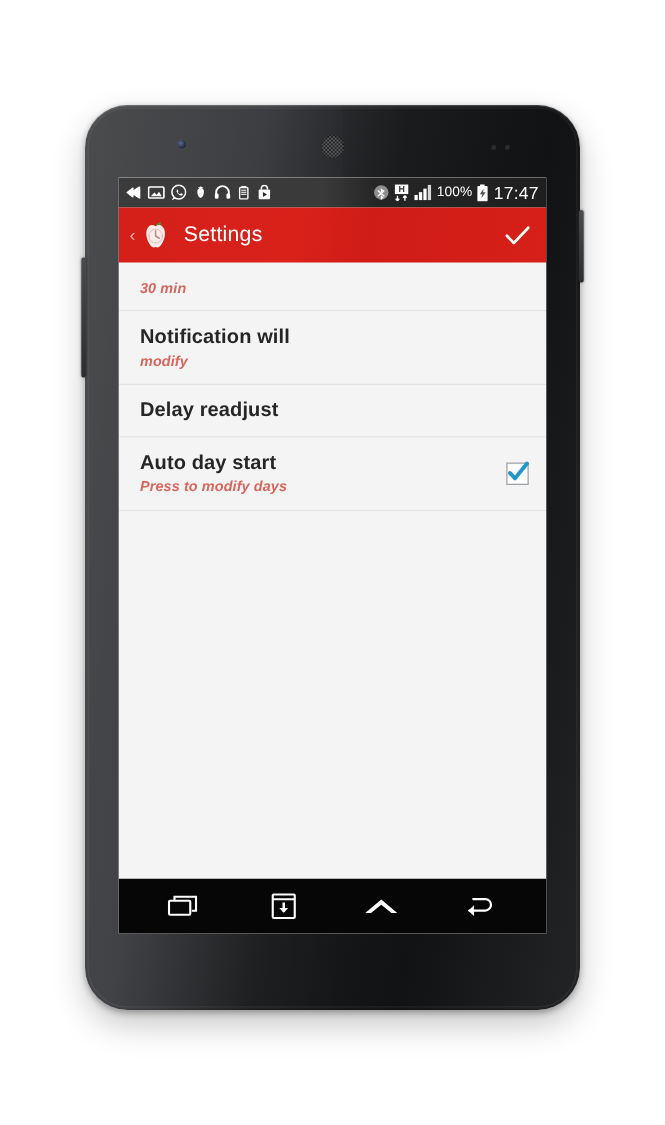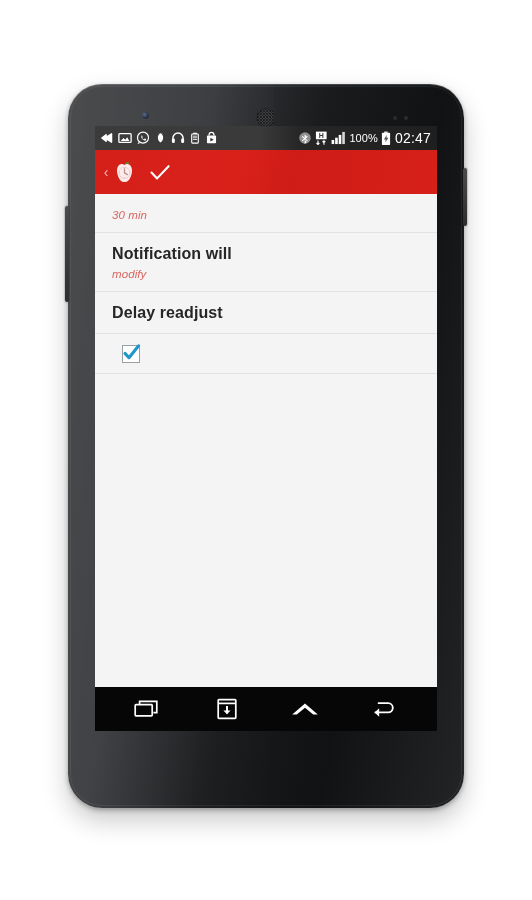--- a/index.html
+++ b/index.html
@@ -111,21 +111,21 @@
     width: 4px;
     height: 4px;
     border-radius: 50%;
     background: #2b2c2e;
   }
 
   
   .screen {
     position: absolute;
     left: 27px;
-    top: 42px;
+    top: 58px;
     width: 342px;
     height: 605px;
     background: #f3f3f3;
     overflow: hidden;
     display: flex;
     flex-direction: column;
   }
 
   
   .statusbar {
@@ -228,20 +228,21 @@
     line-height: 1.22;
     letter-spacing: 0.1px;
   }
   .pref-summary {
     font-size: 11.5px;
     font-style: italic;
     color: #d8655e;
     line-height: 1.25;
     margin-top: 3px;
     letter-spacing: 0.1px;
+    font-weight: bold;
   }
   .pref-widget {
     flex: 0 0 auto;
     margin-left: 10px;
   }
   .checkbox {
     width: 18px;
     height: 18px;
     position: relative;
     display: block;
@@ -363,40 +364,41 @@
         </svg>
 
         <span class="sb-text">100%</span>
 
         <svg class="sb-icon" width="10" height="15" viewBox="0 0 11 16">
           <rect x="3.4" y="0.4" width="4" height="1.4" fill="#fff"></rect>
           <rect x="1" y="1.8" width="9" height="13.4" rx="0.8" fill="#fff"></rect>
           <path d="M6.4 4L3.2 9h2.1l-0.7 3.4L8.2 7.3H6l0.4-3.3z" fill="#555"></path>
         </svg>
 
-        <span class="sb-clock">02:47</span>
+        <span class="sb-clock">17:47</span>
       </div>
     </div>
 
     <div class="actionbar">
       <span class="ab-up">‹</span>
 
       <svg class="app-logo" viewBox="0 0 32 32">
         <path d="M16.6 5.6c1.2-1.5 3-2.2 4.6-2.3-.1 1.7-1 3.3-2.3 4.3-.7.5-1.5.9-2.4 1z" fill="#3f9b31"></path>
         <path d="M16 7.2c2.1-1.5 4.3-1.6 6 -.3 2.2 1.7 3.2 5 2.8 8.5-.5 4.8-3.4 10.6-6.4 11.7-1.1.4-1.7-.2-2.4-.2s-1.3.6-2.4.2C10.6 26 7.7 20.2 7.2 15.4c-.4-3.5.6-6.8 2.8-8.5 1.7-1.3 3.9-1.2 6 .3z" fill="#fdeceb"></path>
         <circle cx="16" cy="16.4" r="6.6" fill="none" stroke="#e9c9c7" stroke-width="1.1"></circle>
         <path d="M16 11.3v5.1l3.4 2.1" fill="none" stroke="#b98f8c" stroke-width="1.5" stroke-linecap="round"></path>
         <g fill="#dcb4b1">
           <circle cx="16" cy="10.6" r="0.55"></circle>
           <circle cx="21.8" cy="16.4" r="0.55"></circle>
           <circle cx="16" cy="22.2" r="0.55"></circle>
           <circle cx="10.2" cy="16.4" r="0.55"></circle>
         </g>
       </svg>
 
+      <span class="ab-title">Settings</span>
 
       <span class="ab-action">
         <svg width="24" height="24" viewBox="0 0 24 24">
           <path d="M3.5 12.6l5.6 5.8L20.6 6.2" fill="none" stroke="#ffffff" stroke-width="2.1" stroke-linecap="round" stroke-linejoin="round"></path>
         </svg>
       </span>
     </div>
 
     <div class="list">
 
@@ -413,20 +415,24 @@
         </div>
       </div>
 
       <div class="pref-item">
         <div class="pref-texts">
           <div class="pref-title">Delay readjust</div>
         </div>
       </div>
 
       <div class="pref-item">
+        <div class="pref-texts">
+          <div class="pref-title">Auto day start</div>
+          <div class="pref-summary">Press to modify days</div>
+        </div>
         <div class="pref-widget">
           <span class="checkbox">
             <span class="box"></span>
             <svg width="22" height="22" viewBox="0 0 22 22" style="position:absolute;left:-2px;top:-3px;">
               <path d="M5 11.4l4 4.3L18.6 3.8" fill="none" stroke="#2196c9" stroke-width="3.1" stroke-linecap="round" stroke-linejoin="round"></path>
             </svg>
           </span>
         </div>
       </div>
 

